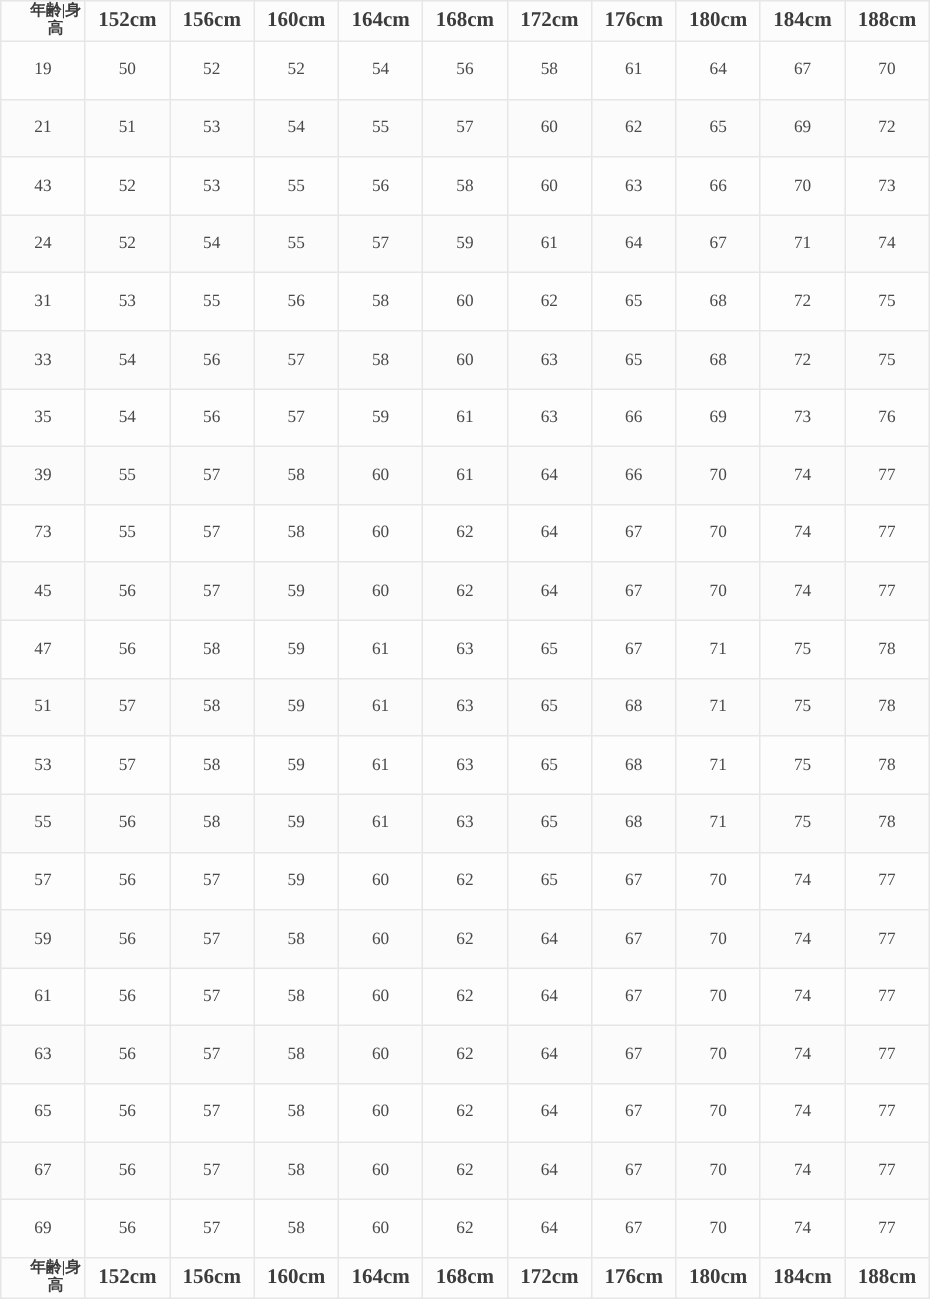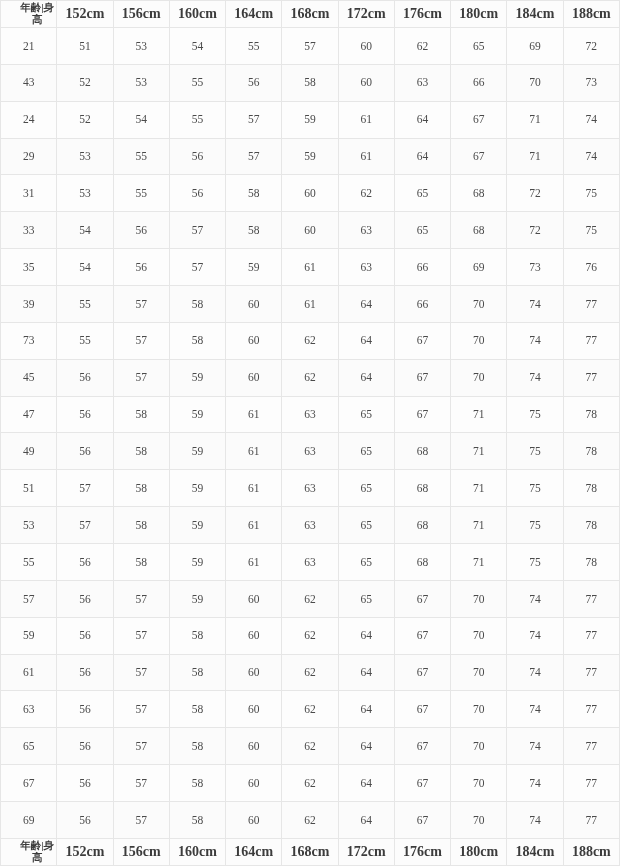--- a/index.html
+++ b/index.html
@@ -81,20 +81,33 @@
         <th>168cm</th>
         <th>172cm</th>
         <th>176cm</th>
         <th>180cm</th>
         <th>184cm</th>
         <th>188cm</th>
       </tr>
     </thead>
     <tbody id="body">
         <tr>
+          <td class="agecol">19</td>
+          <td class="cell-dim">50</td>
+          <td class="cell-dim">52</td>
+          <td class="cell-dim">52</td>
+          <td class="cell-dim">54</td>
+          <td class="cell-dim">56</td>
+          <td class="cell-dim">58</td>
+          <td class="cell-dim">61</td>
+          <td class="cell-dim">64</td>
+          <td class="cell-dim">67</td>
+          <td class="cell-dim">70</td>
+        </tr>
+        <tr>
           <td class="agecol">21</td>
           <td class="cell-dim">51</td>
           <td class="cell-dim">53</td>
           <td class="cell-dim">54</td>
           <td class="cell-dim">55</td>
           <td class="cell-dim">57</td>
           <td class="cell-dim">60</td>
           <td class="cell-dim">62</td>
           <td class="cell-dim">65</td>
           <td class="cell-dim">69</td>
@@ -111,33 +124,20 @@
           <td class="cell-dim">63</td>
           <td class="cell-dim">66</td>
           <td class="cell-dim">70</td>
           <td class="cell-dim">73</td>
         </tr>
         <tr>
           <td class="agecol">24</td>
           <td class="cell-dim">52</td>
           <td class="cell-dim">54</td>
           <td class="cell-dim">55</td>
-          <td class="cell-dim">57</td>
-          <td class="cell-dim">59</td>
-          <td class="cell-dim">61</td>
-          <td class="cell-dim">64</td>
-          <td class="cell-dim">67</td>
-          <td class="cell-dim">71</td>
-          <td class="cell-dim">74</td>
-        </tr>
-        <tr>
-          <td class="agecol">29</td>
-          <td class="cell-dim">53</td>
-          <td class="cell-dim">55</td>
-          <td class="cell-dim">56</td>
           <td class="cell-dim">57</td>
           <td class="cell-dim">59</td>
           <td class="cell-dim">61</td>
           <td class="cell-dim">64</td>
           <td class="cell-dim">67</td>
           <td class="cell-dim">71</td>
           <td class="cell-dim">74</td>
         </tr>
         <tr>
           <td class="agecol">31</td>
@@ -219,33 +219,20 @@
         </tr>
         <tr>
           <td class="agecol">47</td>
           <td class="cell-dim">56</td>
           <td class="cell-dim">58</td>
           <td class="cell-dim">59</td>
           <td class="cell-dim">61</td>
           <td class="cell-dim">63</td>
           <td class="cell-dim">65</td>
           <td class="cell-dim">67</td>
-          <td class="cell-dim">71</td>
-          <td class="cell-dim">75</td>
-          <td class="cell-dim">78</td>
-        </tr>
-        <tr>
-          <td class="agecol">49</td>
-          <td class="cell-dim">56</td>
-          <td class="cell-dim">58</td>
-          <td class="cell-dim">59</td>
-          <td class="cell-dim">61</td>
-          <td class="cell-dim">63</td>
-          <td class="cell-dim">65</td>
-          <td class="cell-dim">68</td>
           <td class="cell-dim">71</td>
           <td class="cell-dim">75</td>
           <td class="cell-dim">78</td>
         </tr>
         <tr>
           <td class="agecol">51</td>
           <td class="cell-dim">57</td>
           <td class="cell-dim">58</td>
           <td class="cell-dim">59</td>
           <td class="cell-dim">61</td>

